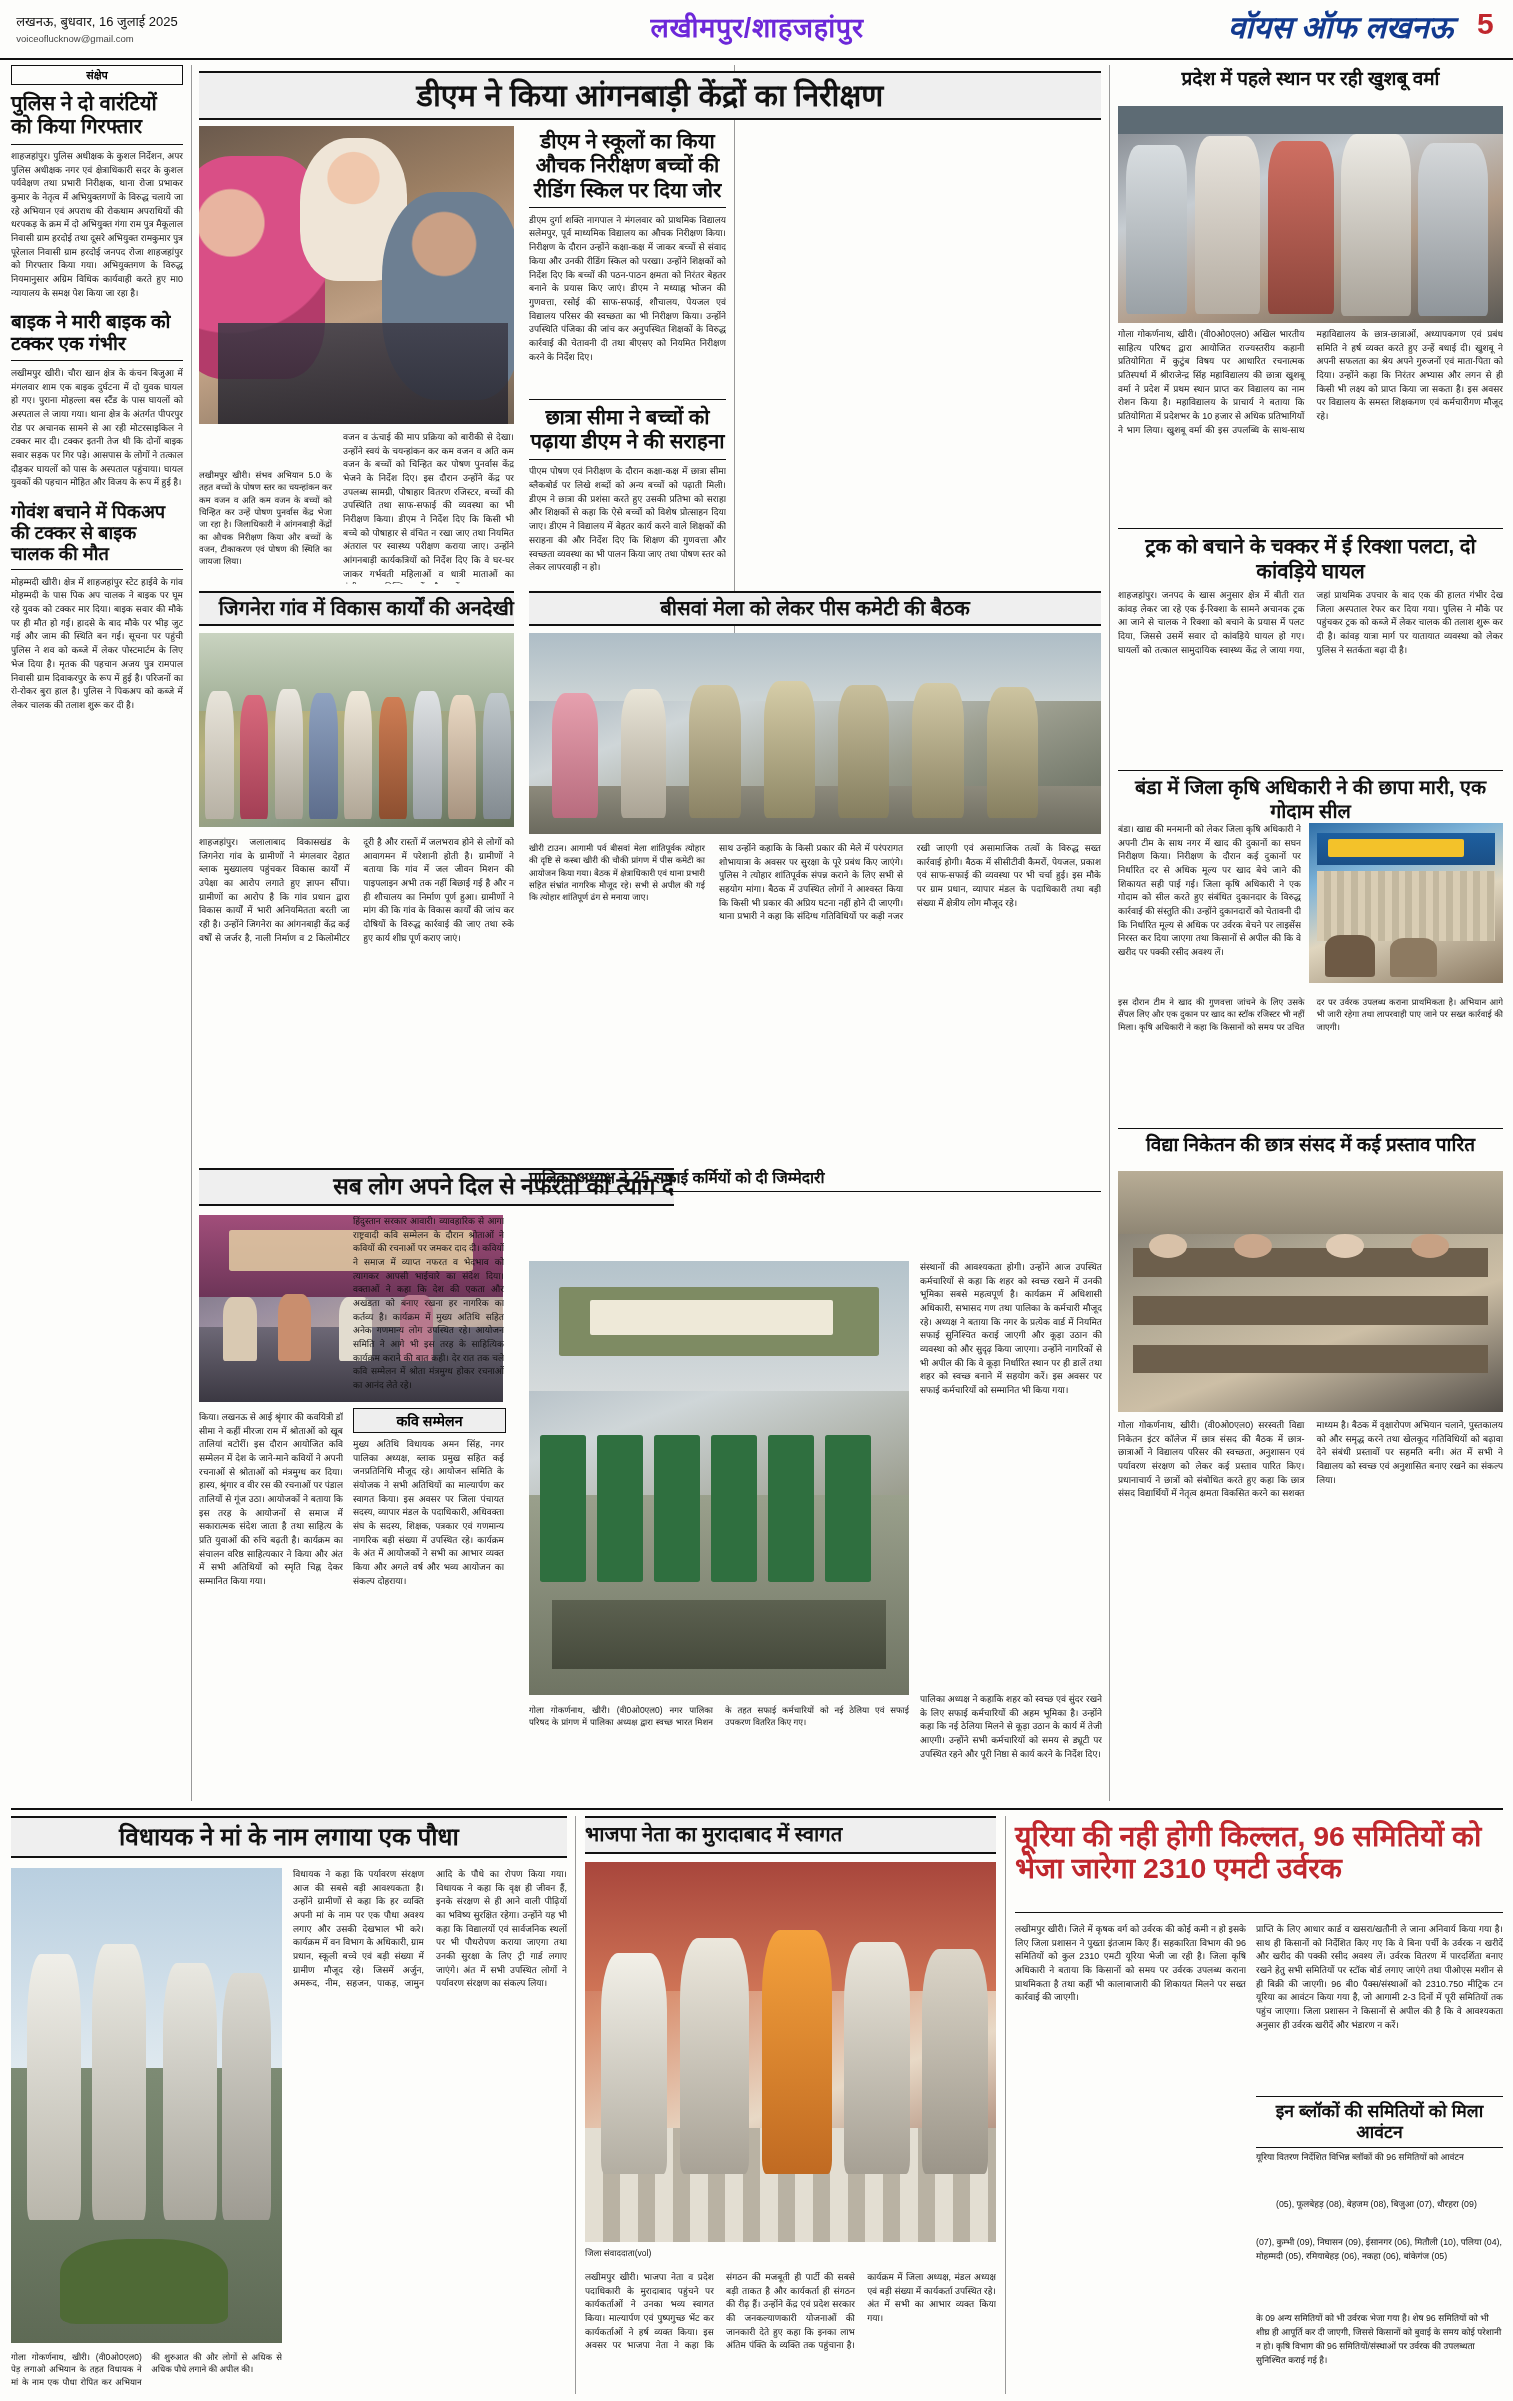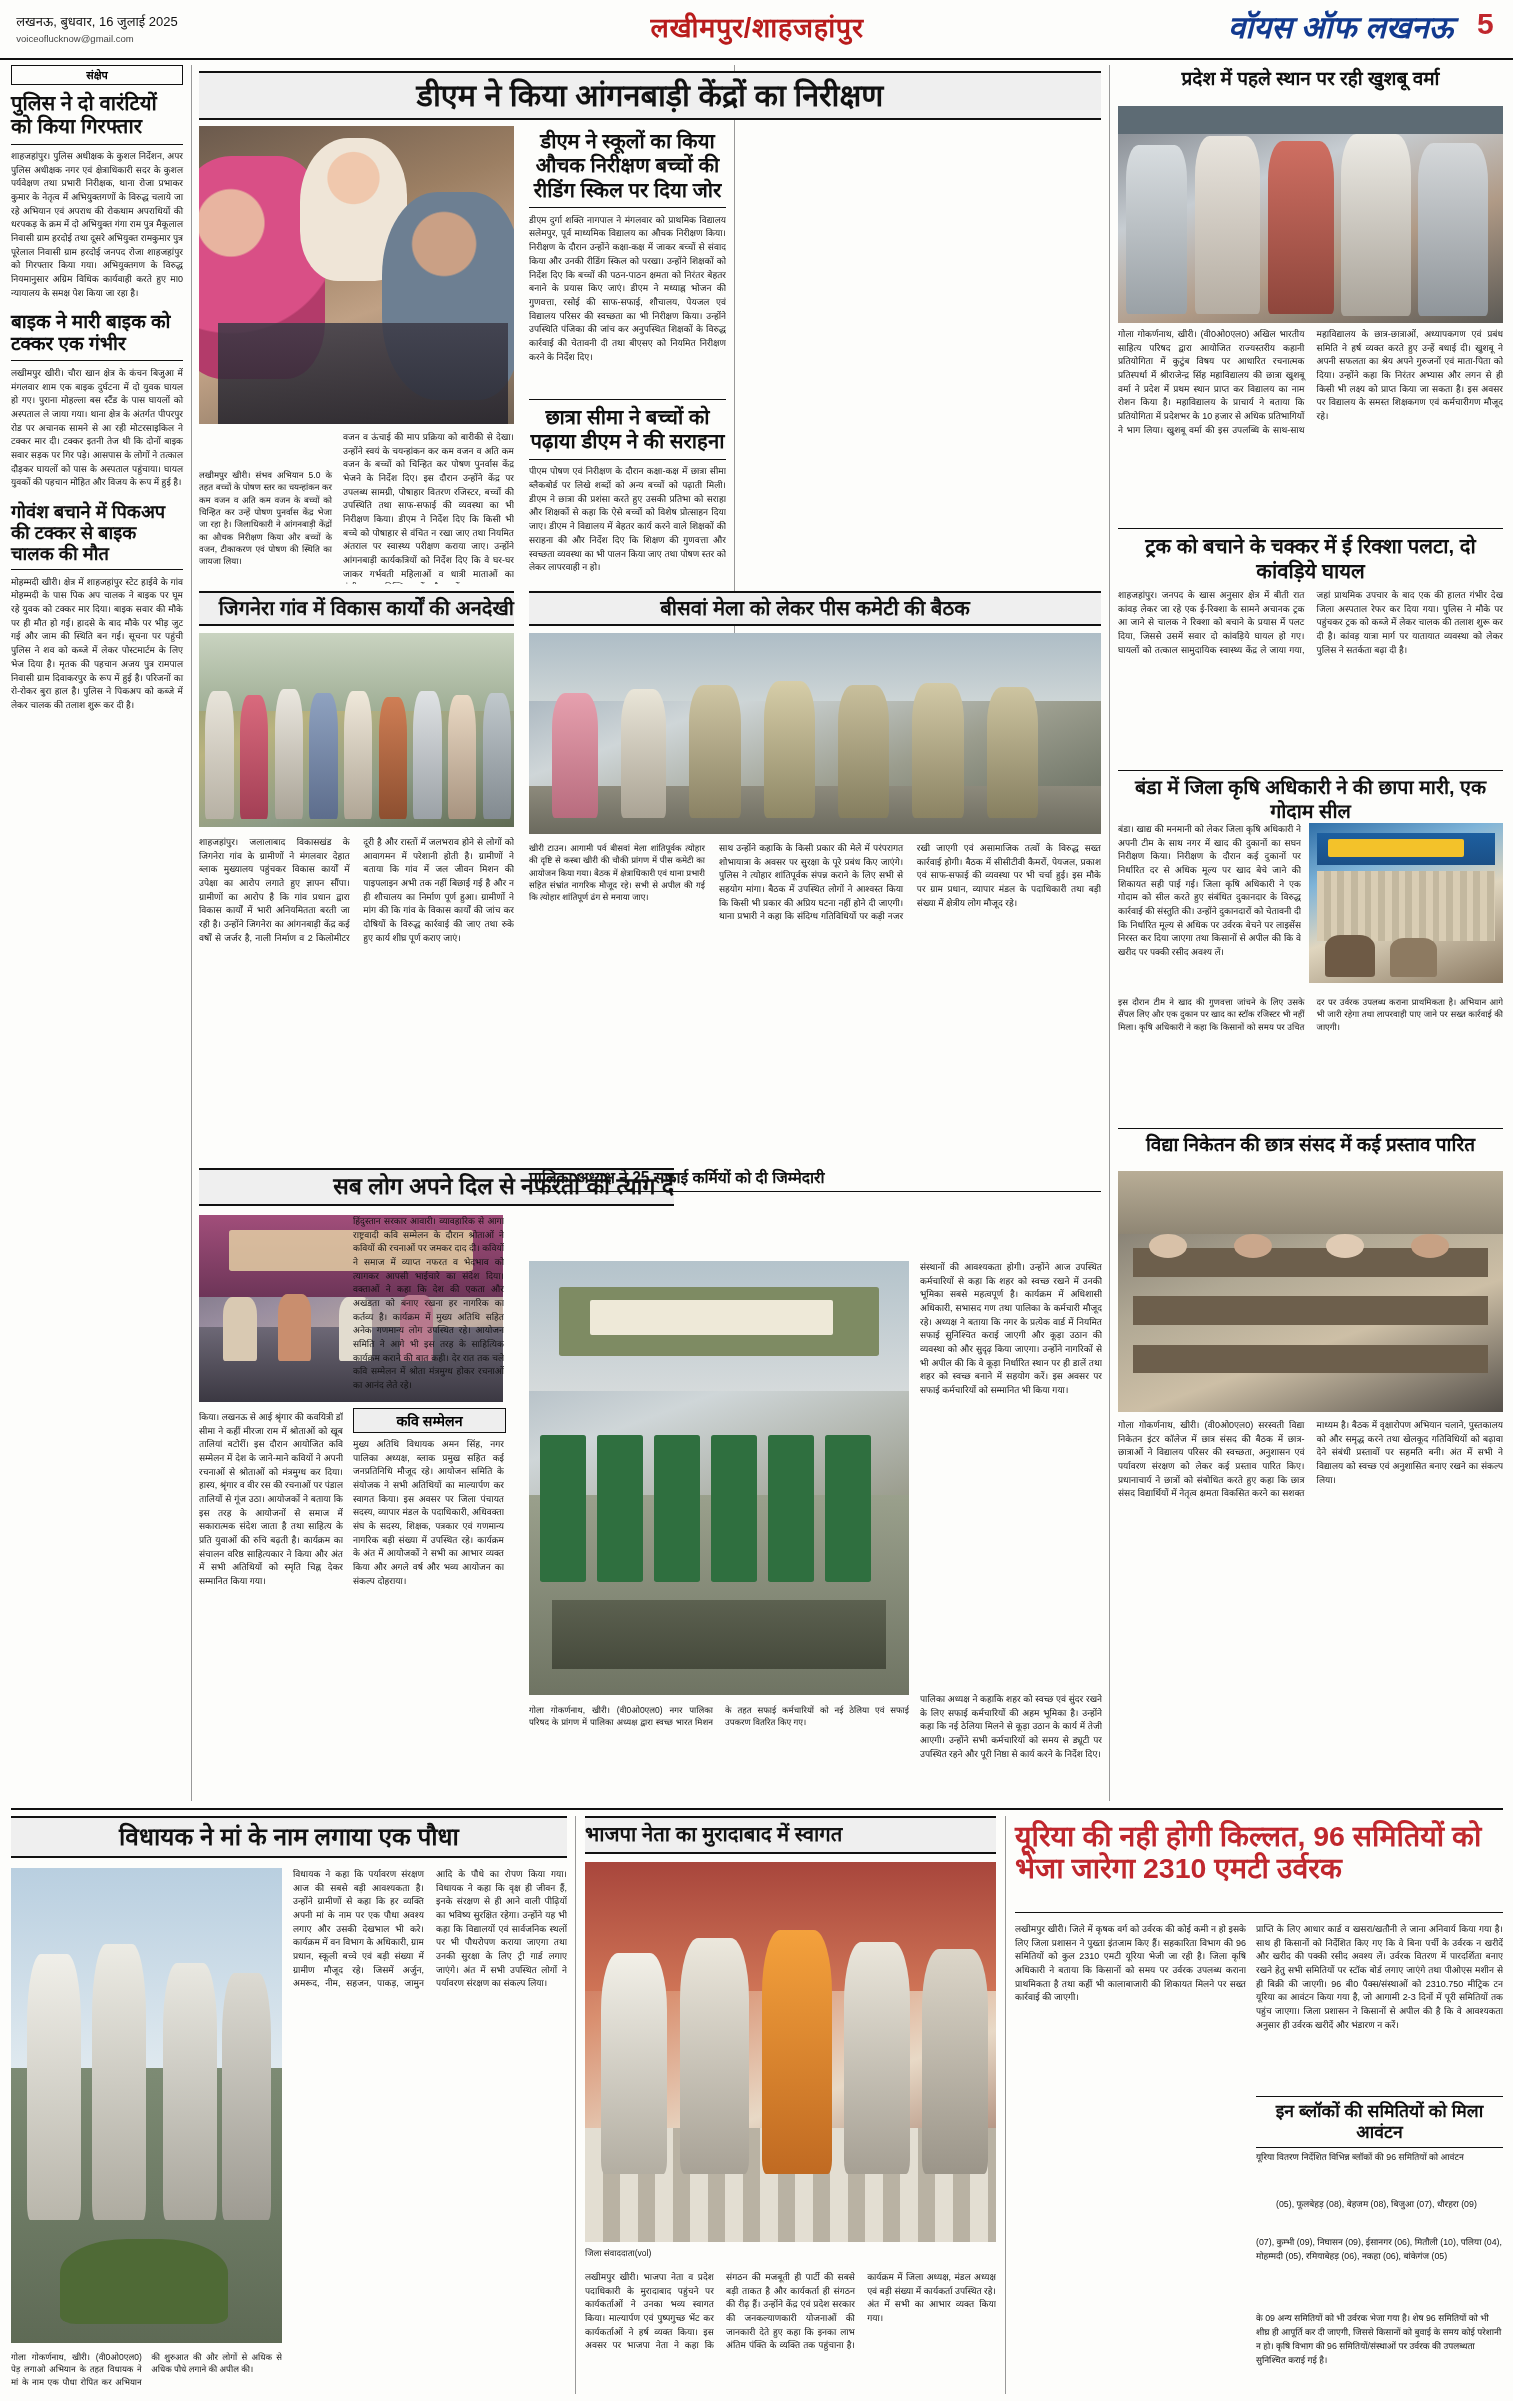--- a/index.html
+++ b/index.html
@@ -5,21 +5,21 @@
   html,body{margin:0;padding:0;background:#cfcfcf;}
   body{font-family:"Liberation Sans", sans-serif;}
   .page{
     width:1514px;height:2401px;background:#fdfdfb;position:relative;
     margin:0 auto;overflow:hidden;
   }
   
   .masthead{position:absolute;left:0;top:0;width:1514px;height:58px;border-bottom:2.7px solid #111;}
   .mh-left{position:absolute;left:16.3px;top:12.2px;font-size:13px;color:#111;line-height:1.5;}
   .mh-left .mail{font-size:9.5px;color:#444;}
-  .mh-center{position:absolute;left:0;right:0;top:8.1px;text-align:center;font-size:27px;font-weight:bold;color:#b91c1c;letter-spacing:0.7px;}
+  .mh-center{position:absolute;left:0;right:0;top:8.1px;text-align:center;font-size:27px;font-weight:bold;color:#6d28d9;letter-spacing:0.7px;}
   .mh-right{position:absolute;right:61px;top:5.4px;font-size:31px;font-weight:bold;color:#123a8f;font-style:italic;}
   .mh-pageno{position:absolute;right:20.3px;top:6.8px;font-size:30px;font-weight:bold;color:#c0272d;}
 
   
   .col{position:absolute;}
   .hl{font-weight:bold;color:#111;line-height:1.12;}
   .hl-main{font-size:30.5px;text-align:center;}
   .hl-sub{font-size:20.3px;text-align:center;line-height:1.2;}
   .hl-band{background:#efefef;border-top:2px solid #111;border-bottom:2px solid #111;}
   .body-txt{font-size:9px;line-height:1.52;color:#111;text-align:justify;}

